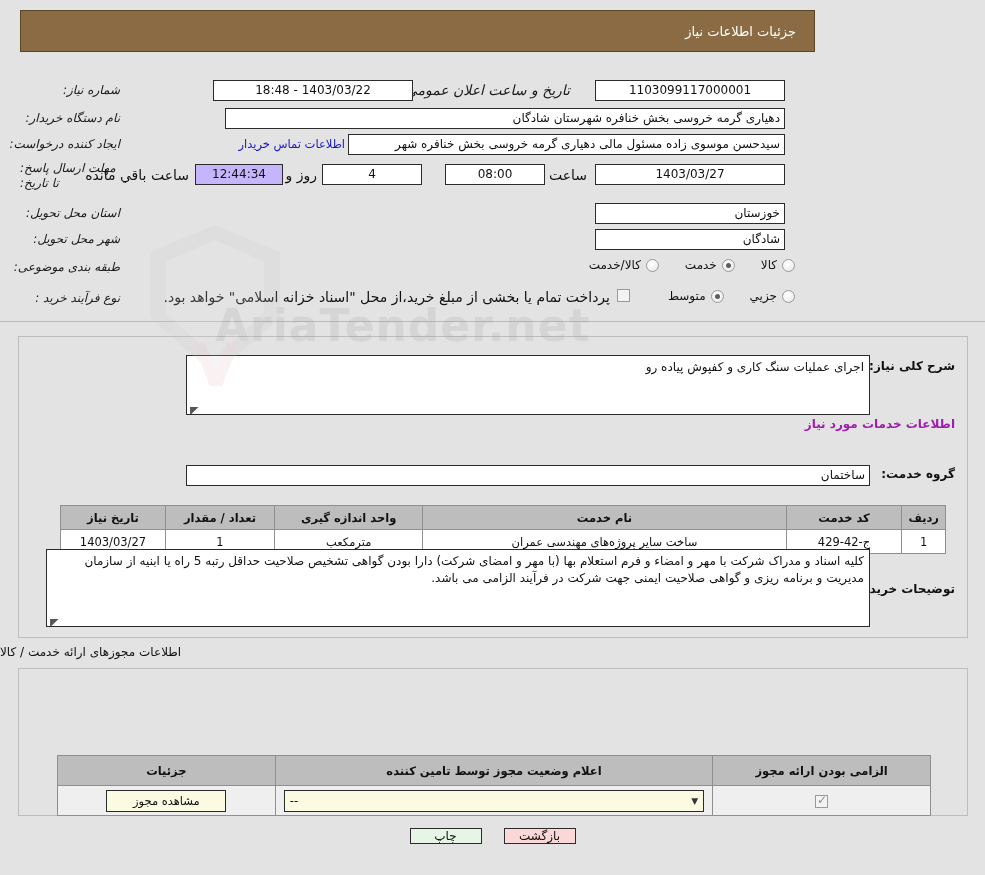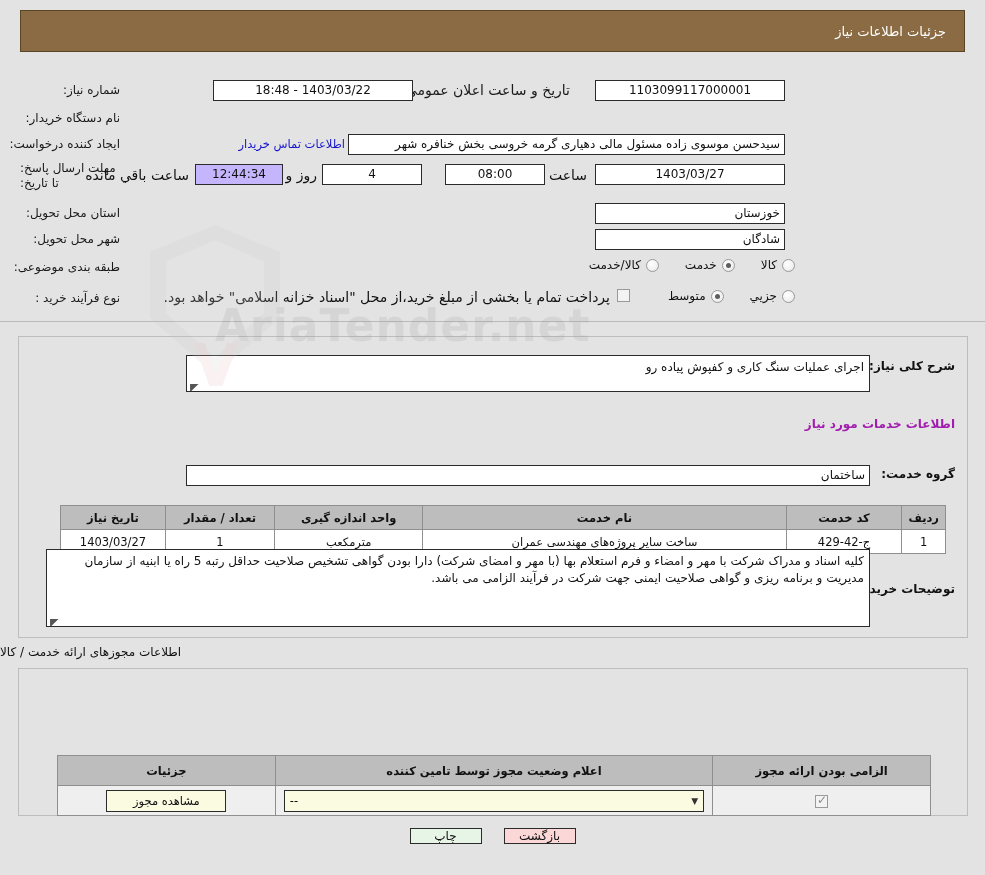--- a/index.html
+++ b/index.html
@@ -10,21 +10,21 @@
     font-family: "DejaVu Sans", "Liberation Sans", sans-serif;
     font-size: 12px;
     color: #111;
     overflow: hidden;
   }
   .page { position: relative; width: 985px; height: 875px; }
 
   
   .header-bar {
     position: absolute; left: 20px; top: 10px;
-    width: 945px; height: 42px;
+    width: 795px; height: 42px;
     background: #8b6b43;
     border: 1px solid #5b4527;
     display: flex; align-items: center; justify-content: flex-start;
     padding-right: 18px;
   }
   .header-title { color: #fff; font-size: 13px; }
 
   
   .panel-top {
     position: absolute; left: 0px; top: 66px;
@@ -56,21 +56,21 @@
     clip-path: polygon(50% 0%, 100% 18%, 100% 62%, 50% 100%, 0% 62%, 0% 18%);
   }
   .wm-v {
     position: absolute; left: 160px; top: 332px;
     width: 112px; height: 60px;
     color: #e7b9b9; font-size: 58px; font-weight: bold; text-align: center;
     direction: ltr;
   }
 
   
-  .frow { position: absolute; display: flex; align-items: center; }
+  .frow { position: absolute; display: flex; align-items: center; font-style: italic; }
   .flabel {
     text-align: left;
     font-size: 12px;
     color: #1a1a1a;
     line-height: 15px;
   }
   .finput {
     background: #fff;
     border: 1px solid #2b2b2b;
     height: 21px;
@@ -235,20 +235,21 @@
     <div class="finput center" style="position:absolute; right:200px; top:14px; width:190px;">1103099117000001</div>
 
     <div class="frow" style="right:415px; top:17px;">
       <span class="flabel plain-rtl">تاریخ و ساعت اعلان عمومی:</span>
     </div>
     <div class="finput center" style="position:absolute; right:572px; top:14px; width:200px;">1403/03/22 - 18:48</div>
 
     <div class="frow" style="right:865px; top:45px;">
       <span class="flabel">نام دستگاه خریدار:</span>
     </div>
+    <div class="finput rtlstart" style="position:absolute; right:200px; top:42px; width:560px;">دهیاری گرمه خروسی بخش خنافره شهرستان شادگان</div>
 
     <div class="frow" style="right:865px; top:71px;">
       <span class="flabel">ایجاد کننده درخواست:</span>
     </div>
     <div class="finput rtlstart" style="position:absolute; right:200px; top:68px; width:437px; text-align:right;">سیدحسن موسوی زاده مسئول مالی دهیاری گرمه خروسی بخش خنافره شهر</div>
     <div style="position:absolute; right:640px; top:71px;" class="link-blue">اطلاعات تماس خریدار</div>
 
     <div class="frow" style="right:865px; top:95px; width:100px; display:block;">
       <span class="flabel" style="display:block;">مهلت ارسال پاسخ: تا تاریخ:</span>
     </div>
@@ -304,21 +305,21 @@
 
     <div style="position:absolute; right:355px; top:223px; display:flex; align-items:flex-start; gap:7px;">
       <span class="chk"></span>
       <span class="plain-rtl">پرداخت تمام یا بخشی از مبلغ خرید،از محل "اسناد خزانه اسلامی" خواهد بود.</span>
     </div>
   </div>
 
   <div class="panel-mid">
 
     <div style="position:absolute; right:12px; top:22px;" class="bold-label">شرح کلی نیاز:</div>
-    <div class="ta-box" style="right:97px; top:18px; width:684px; height:37px;">
+    <div class="ta-box" style="right:97px; top:18px; width:684px; height:60px;">
       <span>اجرای عملیات سنگ کاری و کفپوش پیاده رو</span>
       <span class="resize-grip">◥</span>
     </div>
 
     <div class="section-head" style="right:12px; top:80px;">اطلاعات خدمات مورد نیاز</div>
 
     <div style="position:absolute; right:12px; top:130px;" class="bold-label">گروه خدمت:</div>
     <div class="finput rtlstart" style="position:absolute; right:97px; top:128px; width:684px;">ساختمان</div>
 
     <table class="tbl" style="right:21px; top:168px; width:886px;">

